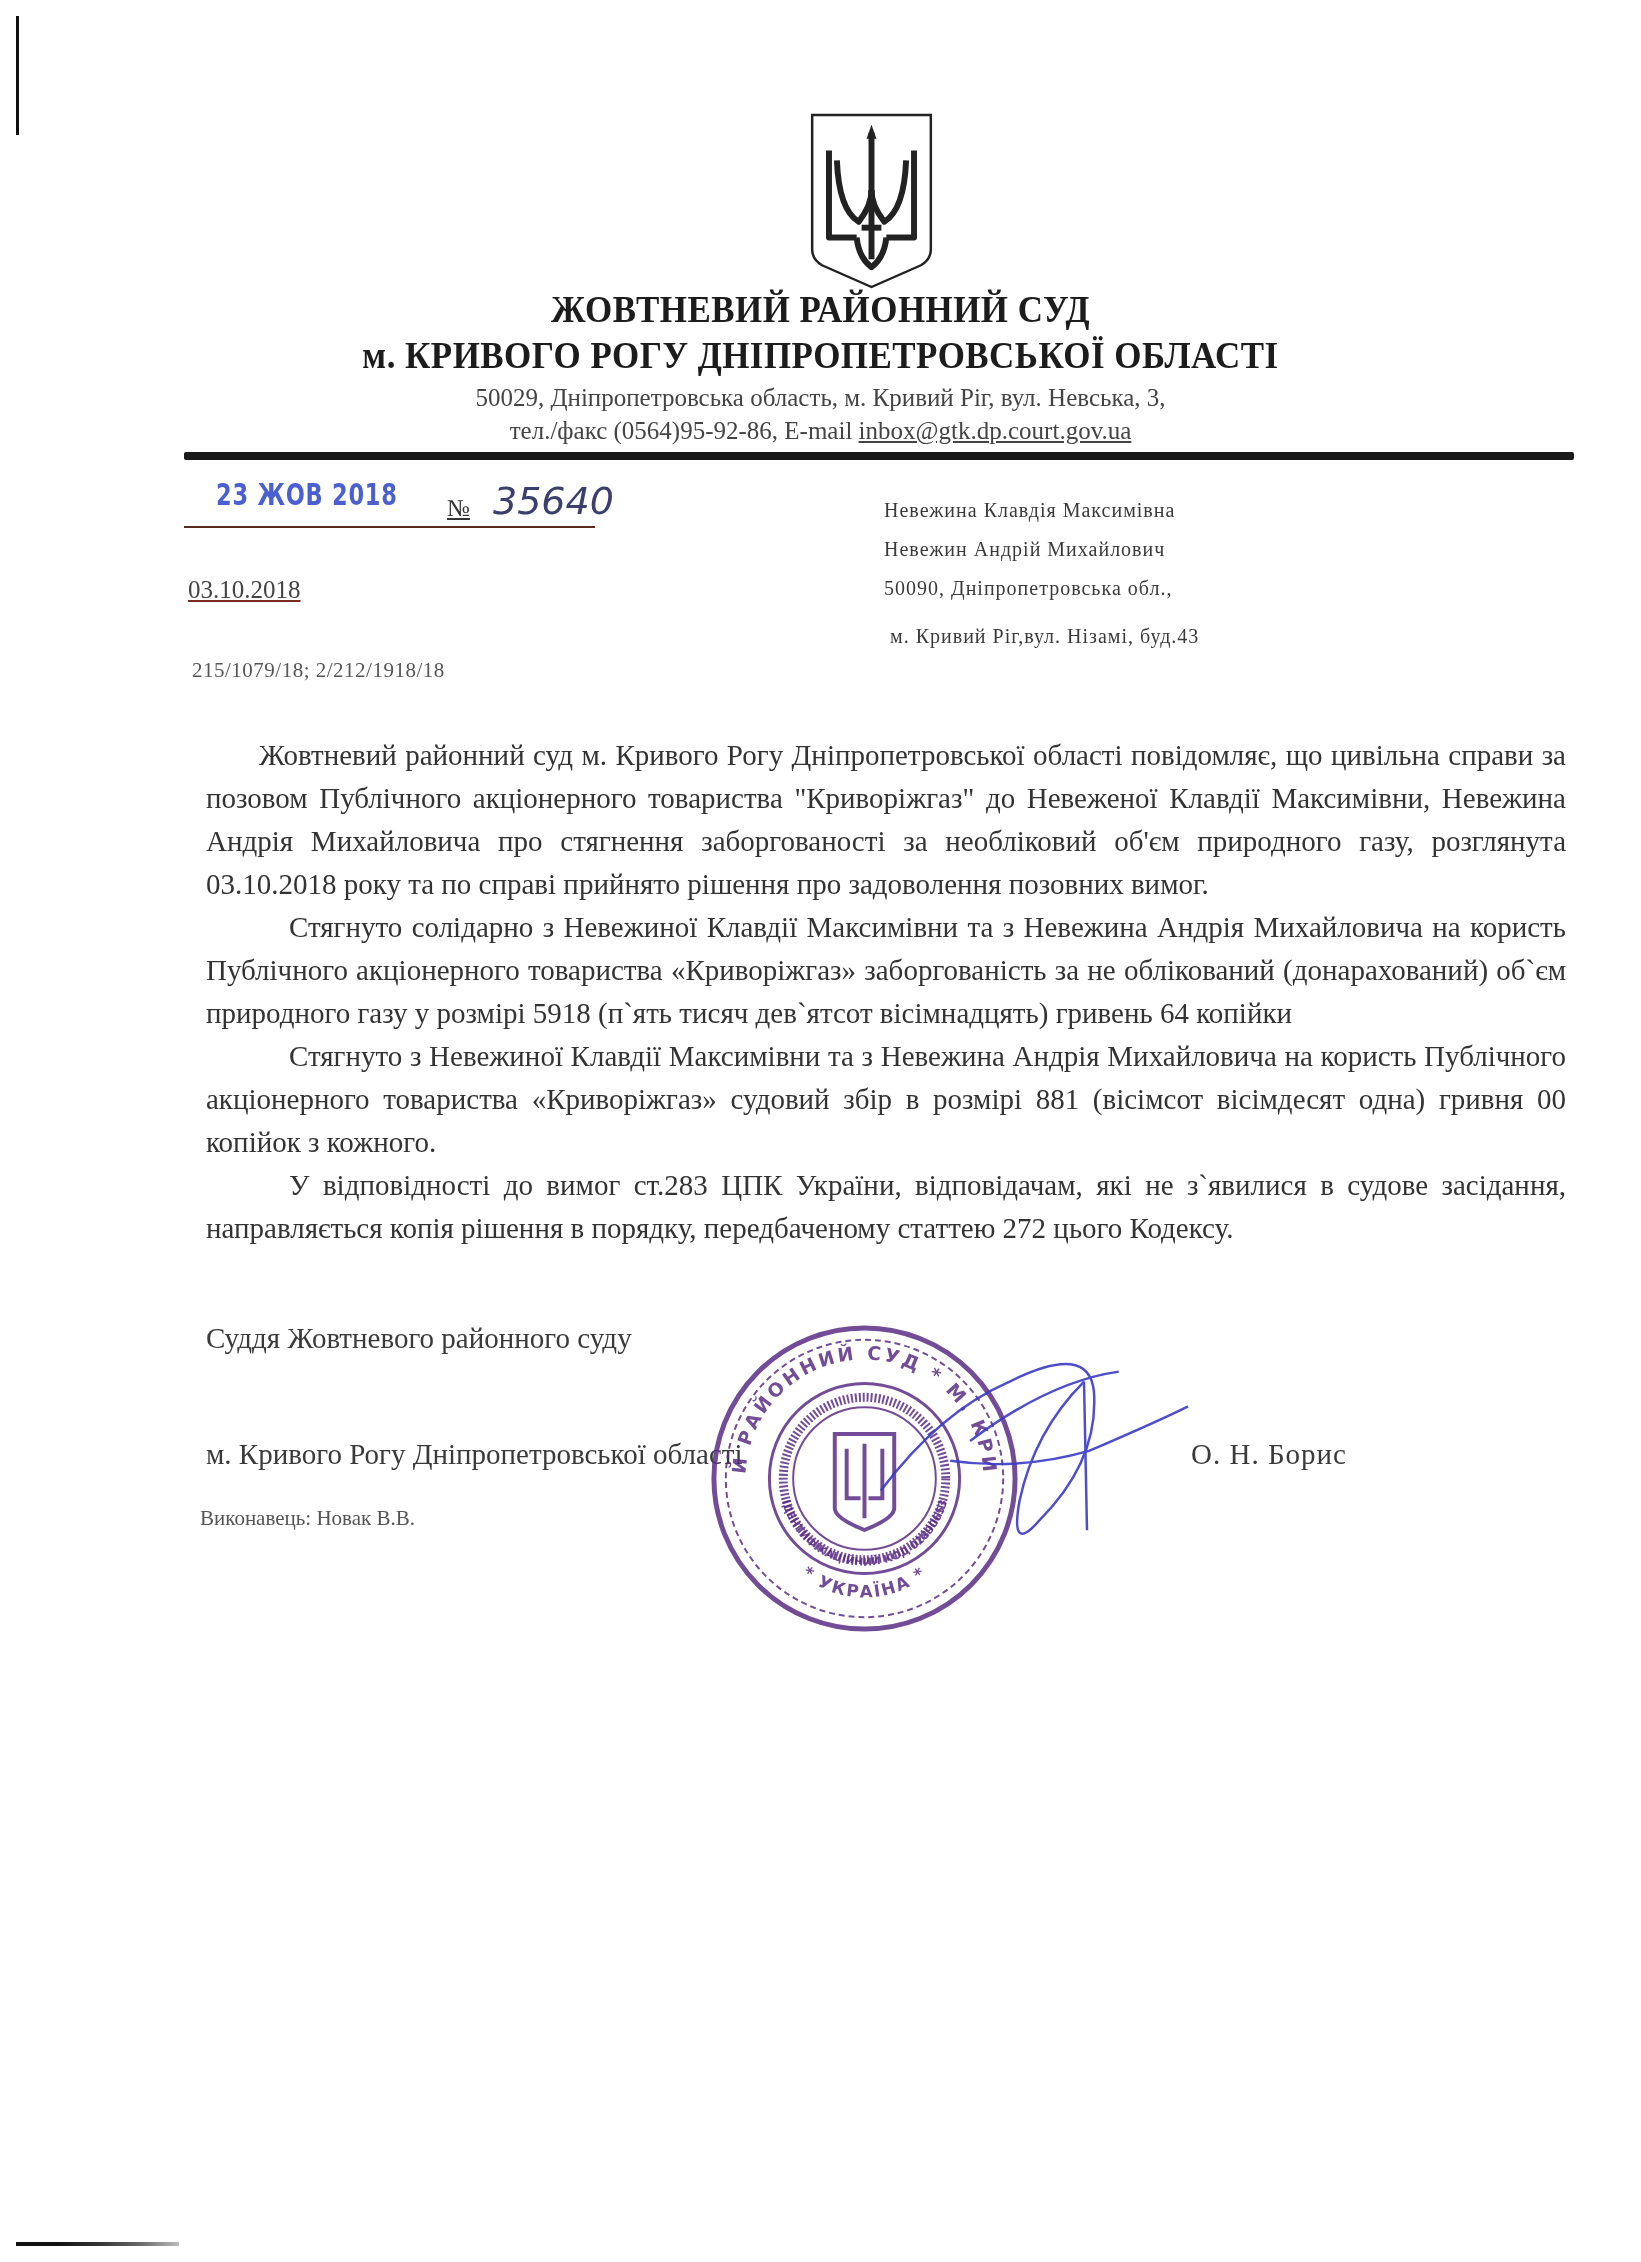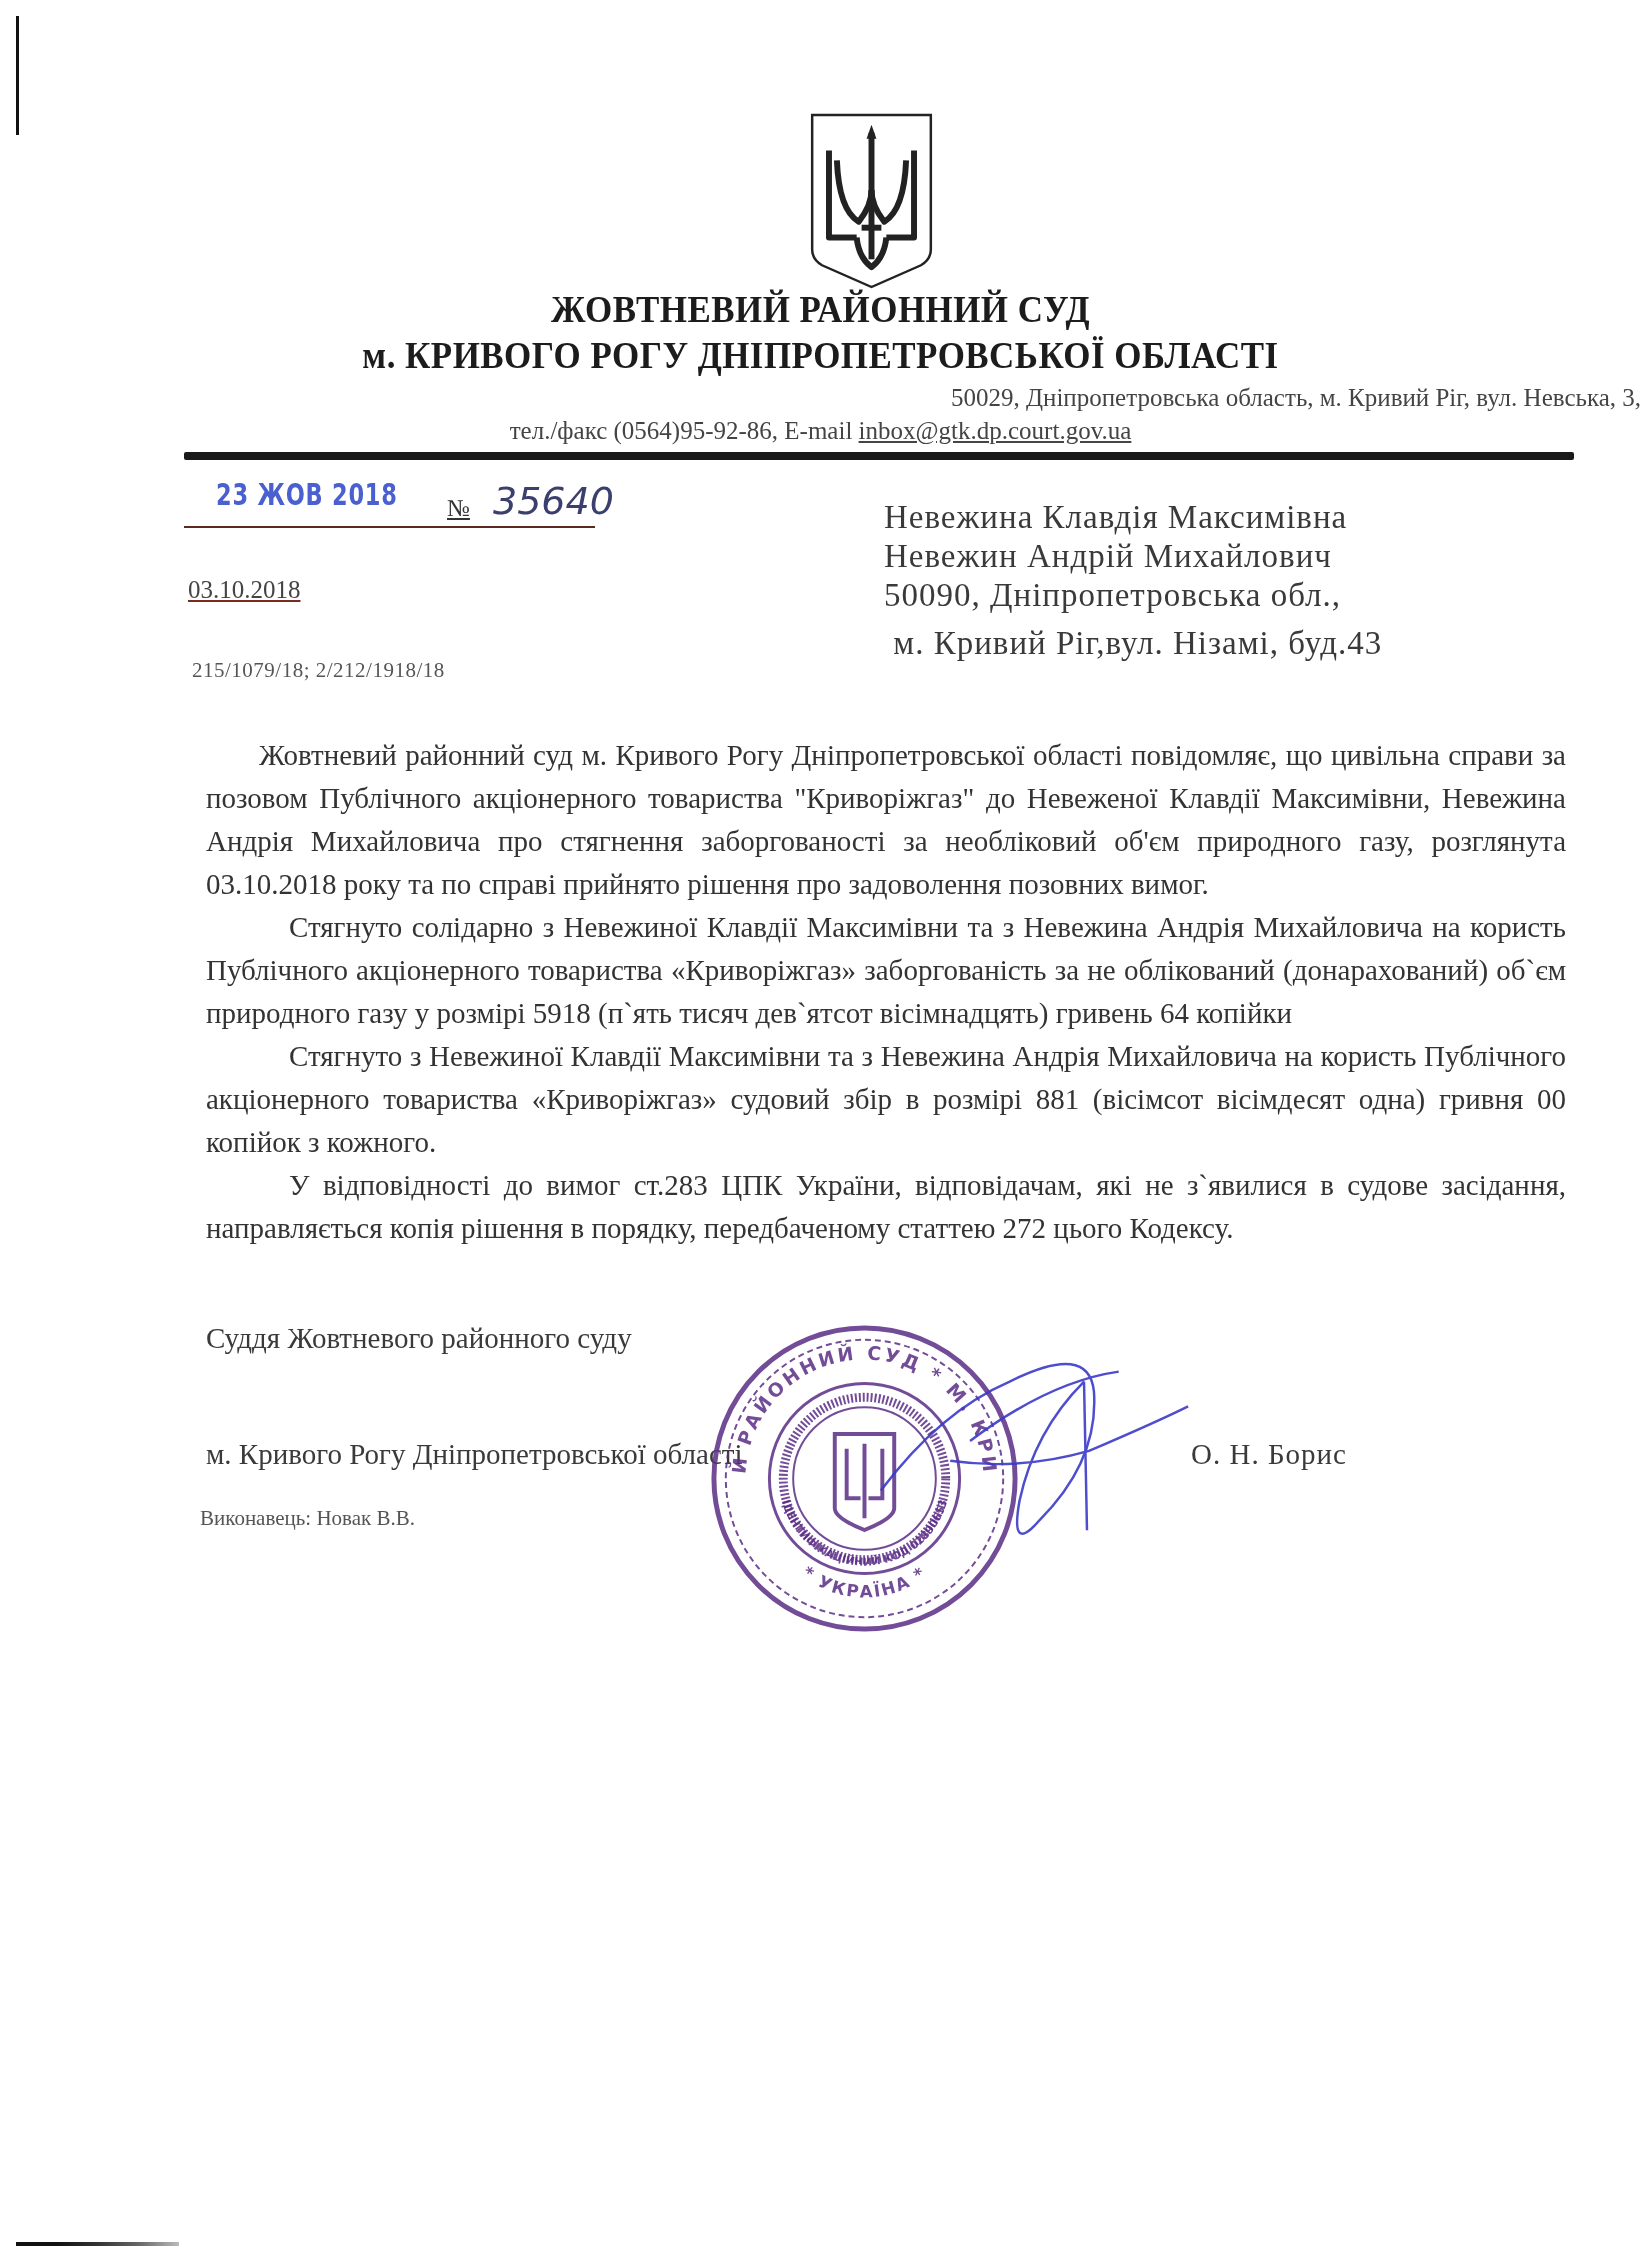--- a/index.html
+++ b/index.html
@@ -7,33 +7,33 @@
          font-family: "Liberation Serif", "DejaVu Serif", serif; color: #2a2a2a; }
   .abs { position: absolute; }
   .scan-line-left { left: 16px; top: 16px; width: 3px; height: 119px; background: #111; }
   .scan-line-bottom { left: 16px; top: 2242px; width: 163px; height: 4px;
     background: linear-gradient(90deg, #111 0%, #111 25%, #333 50%, #666 75%, #bbb 100%); }
   .emblem { left: 807px; top: 111px; width: 129px; height: 178px; }
   .hdr1 { left: 0; width: 1641px; top: 287px; text-align: center; font-size: 38px; font-weight: bold;
           color: #1c1c1c; letter-spacing: 0.5px; transform: scaleX(0.92); }
   .hdr2 { left: 0; width: 1641px; top: 333px; text-align: center; font-size: 38px; font-weight: bold;
           color: #1c1c1c; letter-spacing: 0.5px; transform: scaleX(0.92); }
-  .addr1 { left: 0; width: 1641px; top: 384px; text-align: right; font-size: 25px; color: #444; }
+  .addr1 { left: 0; width: 1641px; top: 384px; text-align: center; font-size: 25px; color: #444; }
   .addr2 { left: 0; width: 1641px; top: 417px; text-align: center; font-size: 25px; color: #444; }
   .addr2 .email { text-decoration: underline; }
   .rule { left: 184px; top: 452px; width: 1390px; height: 8px; background: #1a1a1a; border-radius: 2px; }
   .reg-line { left: 184px; top: 526px; width: 411px; height: 2px; background: #5a2a20; }
   .reg-stamp { left: 216px; top: 477px; font-family: "DejaVu Sans", sans-serif; font-weight: bold;
                font-size: 30px; color: #4a5fd0; transform: scaleX(0.75); transform-origin: left; letter-spacing: 1px; }
   .reg-no-label { left: 447px; top: 495px; font-size: 24px; color: #333; text-decoration: underline; }
   .reg-no-value { left: 493px; top: 479px; font-family: "DejaVu Sans", sans-serif; font-style: italic;
                   font-size: 38px; color: #3b3f6e; }
   .date { left: 188px; top: 576px; font-size: 25px; color: #444; text-decoration: underline; text-decoration-color: #7a2a20; }
   .case { left: 192px; top: 658px; font-size: 21px; color: #555; letter-spacing: 0.5px; }
-  .recipient { left: 884px; font-size: 33px; color: #3a3a3a; letter-spacing: 1px; }
+  .recipient { left: 884px; font-size: 20px; color: #3a3a3a; letter-spacing: 1px; }
   .body-text { left: 206px; width: 1360px; font-size: 29px; color: #333; line-height: 43px;
                text-align: justify; }
   .body-text p { margin: 0; text-indent: 53px; }
   .body-text p.deep { text-indent: 83px; }
   .sig1 { left: 206px; top: 1322px; font-size: 29px; color: #3a3a3a; }
   .sig2 { left: 206px; top: 1438px; font-size: 29px; color: #3a3a3a; }
   .sig-name { left: 1191px; top: 1438px; font-size: 29px; color: #3a3a3a; letter-spacing: 1px; }
   .executor { left: 200px; top: 1506px; font-size: 21px; color: #555; }
   .seal { left: 706px; top: 1320px; width: 317px; height: 317px; }
   .signature { left: 861px; top: 1322px; width: 337px; height: 238px; }

